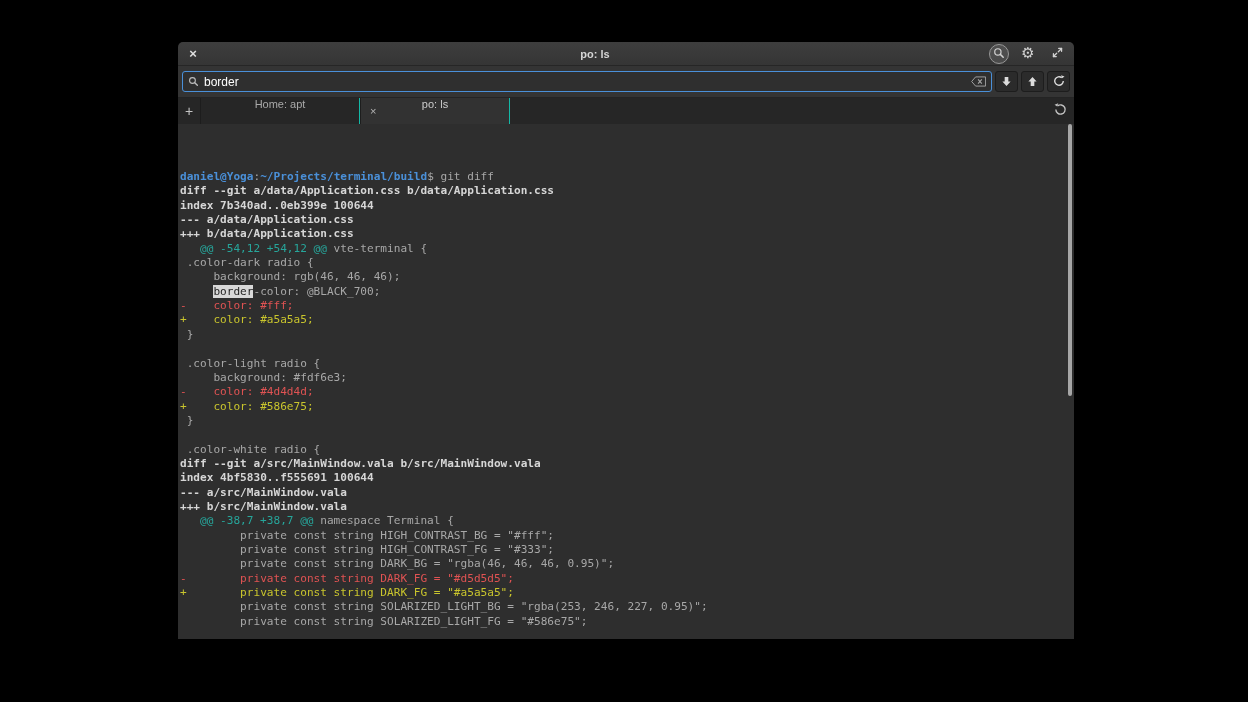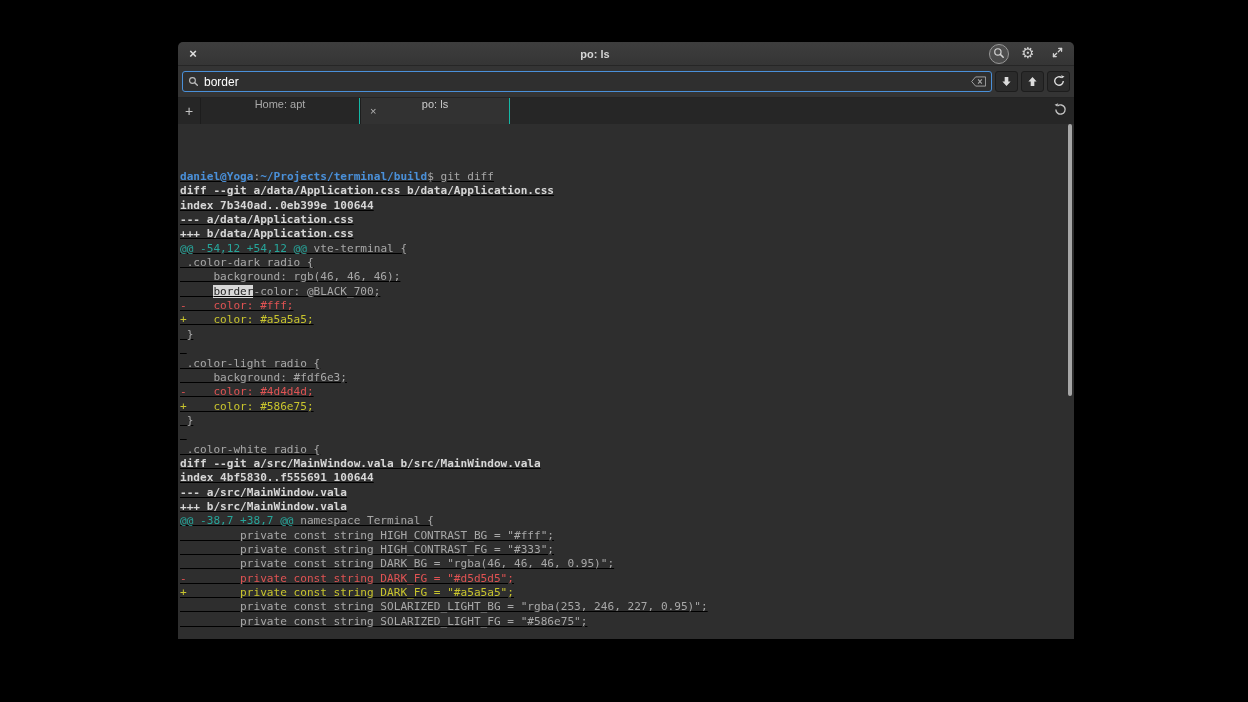--- a/index.html
+++ b/index.html
@@ -42,25 +42,25 @@
   .tab.active { width:150px; background:#323232; color:#cccccc; }
   .tab-close { position:absolute; left:9px; top:0; bottom:0; display:flex; align-items:center;
                color:#b5b5b5; font-size:11px; }
   .tab-spacer { flex:1; }
   .history-btn { width:28px; display:flex; align-items:center; justify-content:center; color:#c2c2c2; }
 
   
   .terminal { flex:1; background:#2e2e2e; position:relative; overflow:hidden;
               padding:3px 8px 0 2px; font-family:"DejaVu Sans Mono", monospace;
               font-size:11.1px; line-height:14.35px; white-space:pre; }
-  .tline { white-space:pre;text-decoration:underline; }
+  .tline { white-space:pre; }
   .s-text    { color:#a8a8a8; }
   .s-bold    { color:#d6d6d6; font-weight:bold;text-align:right; }
   .s-prompt  { color:#4a90d9; font-weight:bold; }
-  .s-hunk    { color:#27a69b; }
+  .s-hunk    { color:#27a69b;margin-left:20px; }
   .s-removed { color:#e05353; }
   .s-added   { color:#c9c52d; }
   .s-match   { background:#d8d8d8; color:#252525; }
   .scroll-thumb { position:absolute; right:2px; top:0px; width:4px; height:272px;
                   background:#a6a6a6; border-radius:2px; }
 </style>
 </head>
 <body>
 
 <div class="window">

